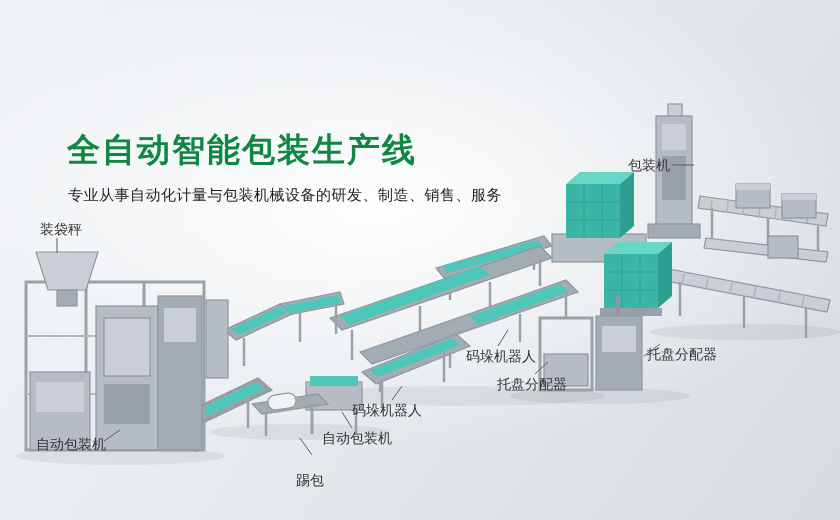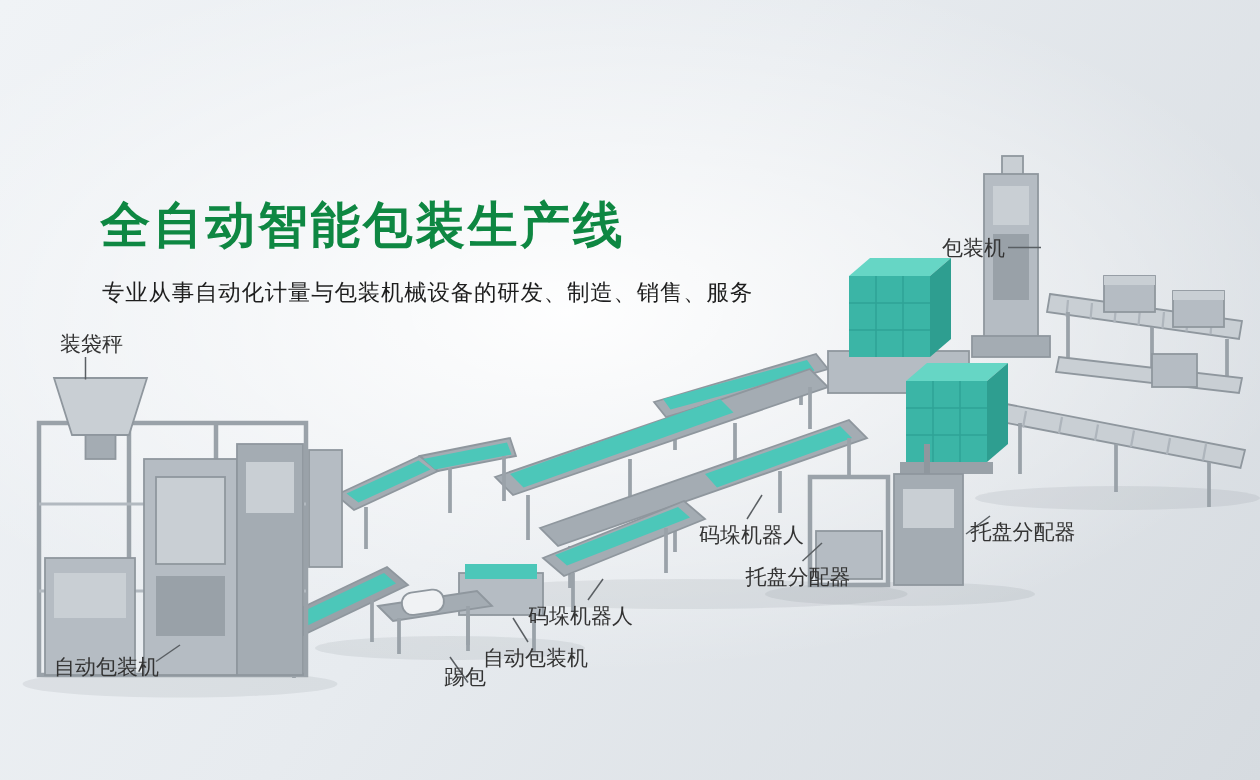--- a/index.html
+++ b/index.html
@@ -216,19 +216,19 @@
       <line class="leader" x1="660" y1="344" x2="644" y2="356"></line>
     </g>
   </svg>
 
   <h1 class="title">全自动智能包装生产线</h1>
   <p class="subtitle">专业从事自动化计量与包装机械设备的研发、制造、销售、服务</p>
 
   <div class="mlabel" style="left:40px;top:221px">装袋秤</div>
   <div class="mlabel" style="left:628px;top:157px">包装机</div>
   <div class="mlabel" style="left:36px;top:436px">自动包装机</div>
-  <div class="mlabel" style="left:296px;top:443px">踢包</div>
+  <div class="mlabel" style="left:296px;top:472px">踢包</div>
   <div class="mlabel" style="left:322px;top:430px">自动包装机</div>
   <div class="mlabel" style="left:352px;top:402px">码垛机器人</div>
   <div class="mlabel" style="left:466px;top:348px">码垛机器人</div>
   <div class="mlabel" style="left:497px;top:376px">托盘分配器</div>
   <div class="mlabel" style="left:647px;top:346px">托盘分配器</div>
 </div>
 
 </body></html>

